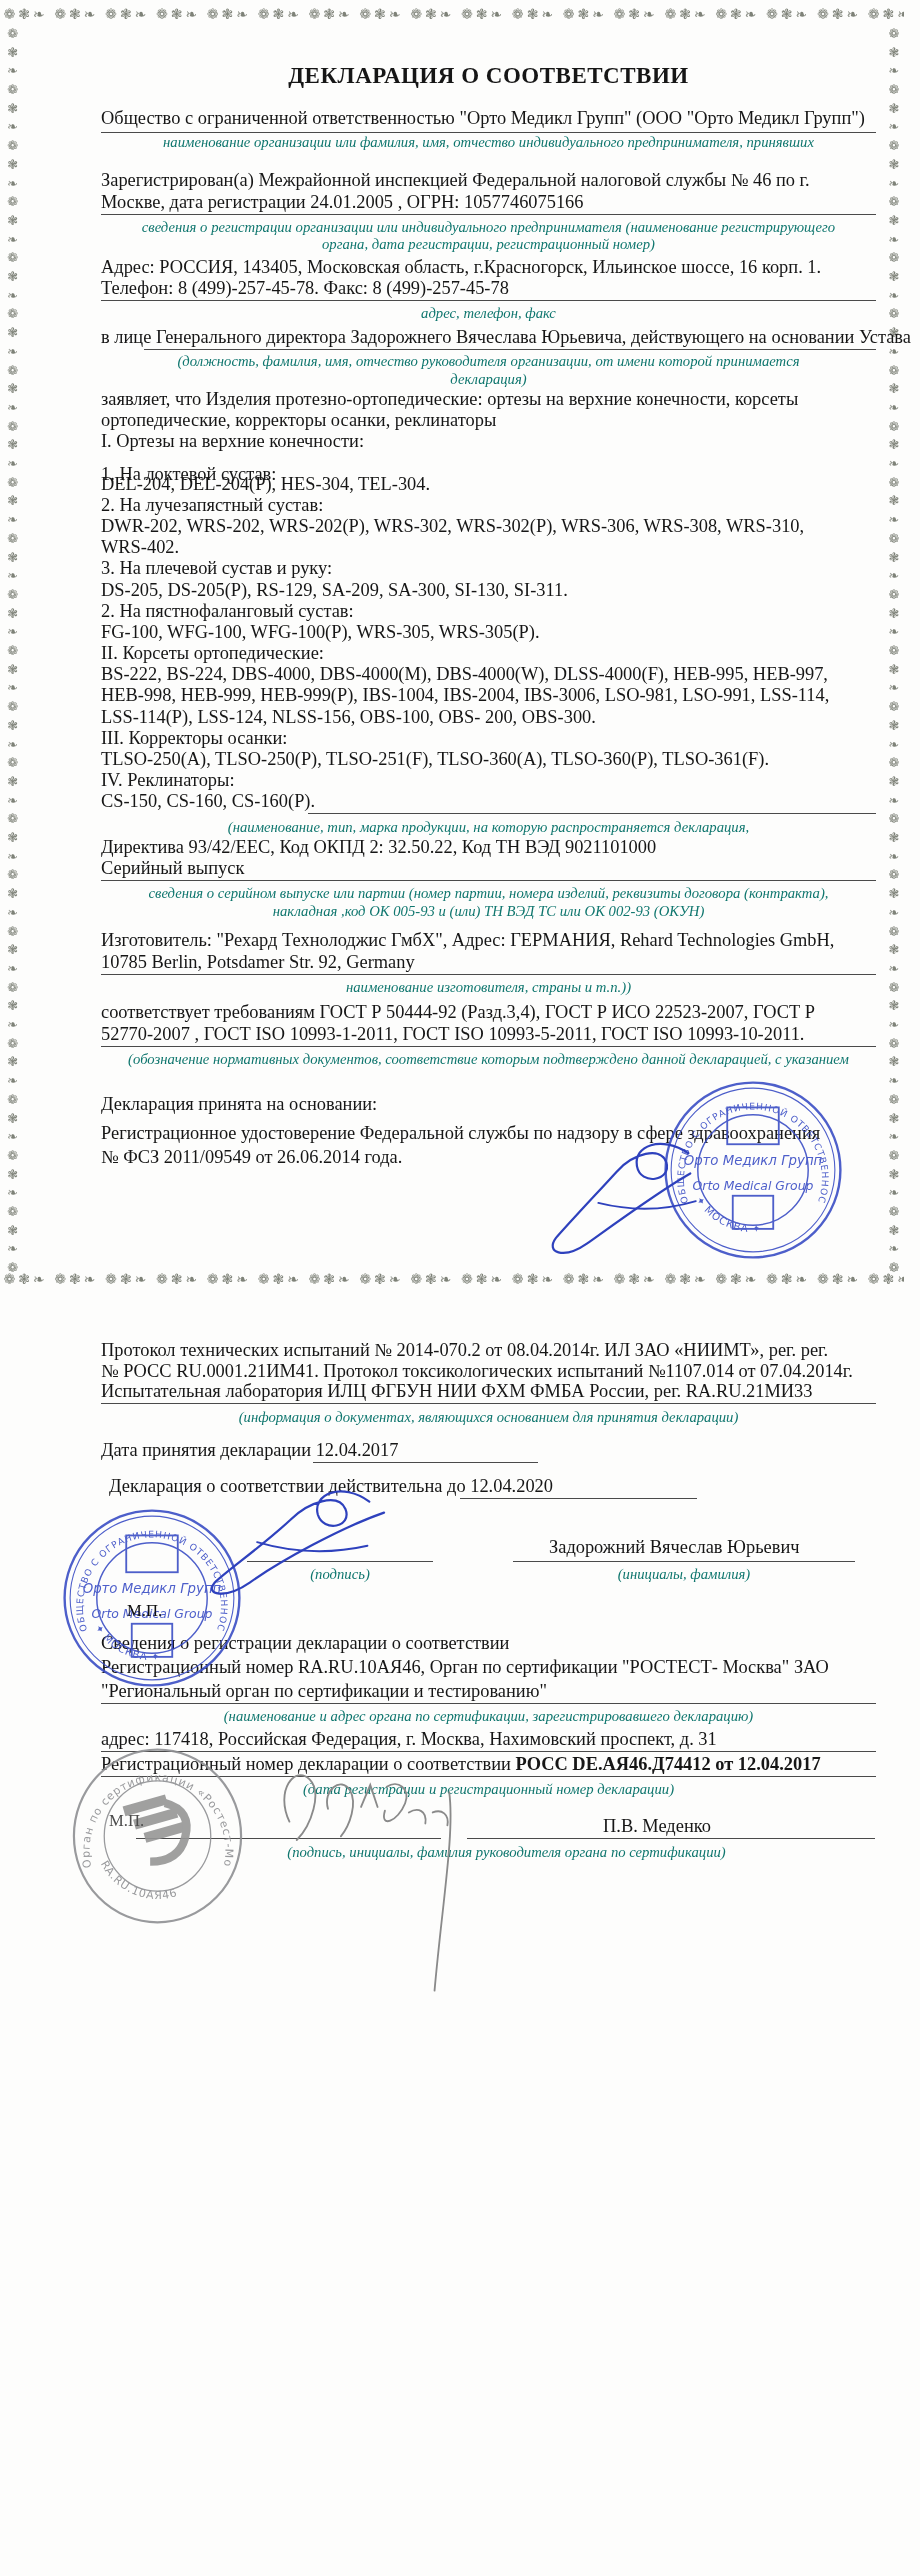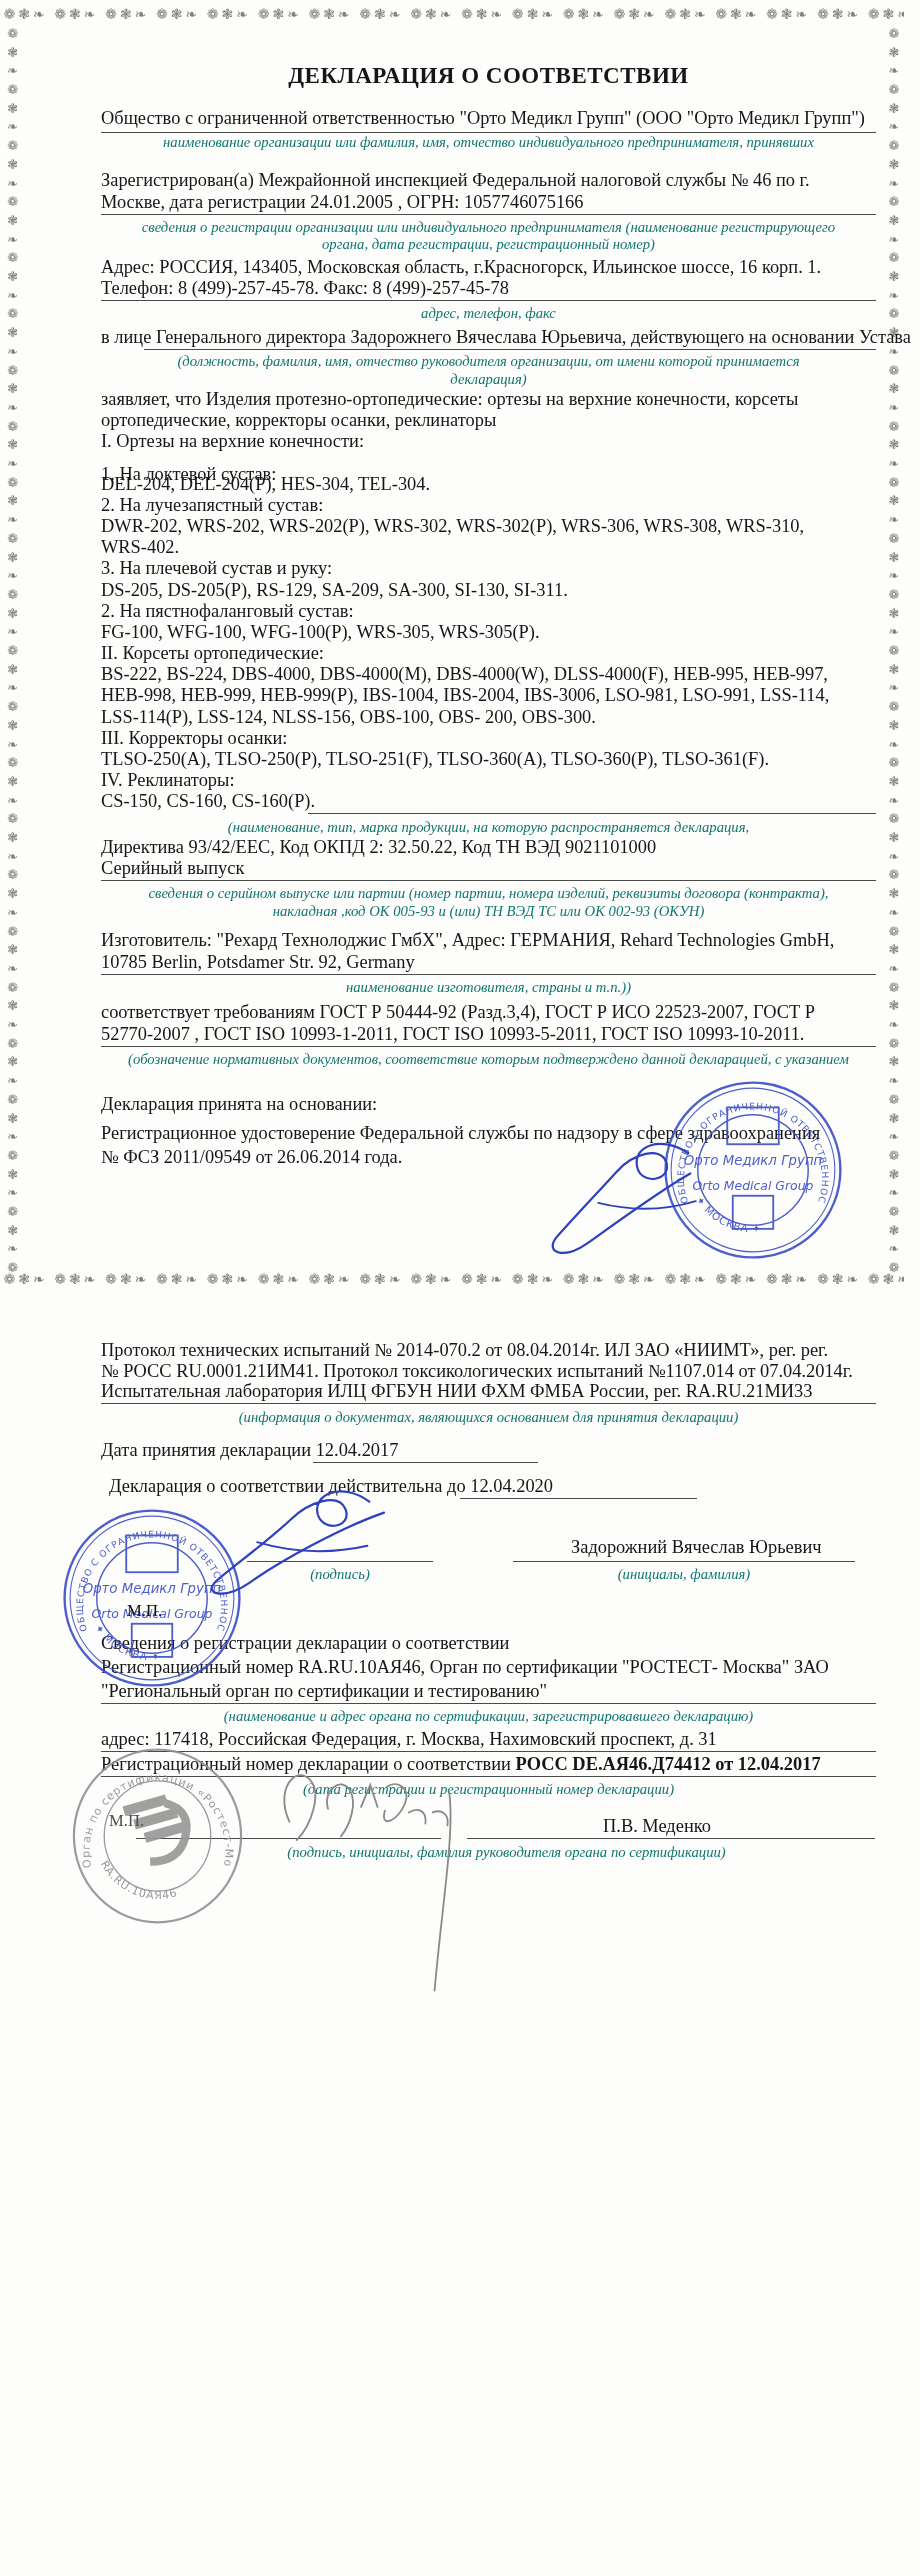--- a/index.html
+++ b/index.html
@@ -124,21 +124,21 @@
   <div class="t" style="top:1381px;left:101px;">Испытательная лаборатория ИЛЦ ФГБУН НИИ ФХМ ФМБА России, рег. RA.RU.21МИ33</div>
   <div class="r" style="top:1403px;left:101px;width:775px;"></div>
   <div class="h" style="top:1409px;">(информация о документах, являющихся основанием для принятия декларации)</div>
 
   <div class="t" style="top:1440px;left:101px;"><span>Дата принятия декларации </span><span>12.04.2017</span></div>
   <div class="r" style="top:1462px;left:313px;width:225px;"></div>
 
   <div class="t" style="top:1476px;left:101px;margin-left:8px;"><span>Декларация о соответствии действительна до </span><span>12.04.2020</span></div>
   <div class="r" style="top:1498px;left:460px;width:237px;"></div>
 
-  <div class="t" style="top:1537px;left:549px;margin-left:22px;">Задорожний Вячеслав Юрьевич</div>
+  <div class="t" style="top:1537px;left:549px;">Задорожний Вячеслав Юрьевич</div>
   <div class="r" style="top:1561px;left:247px;width:186px;"></div>
   <div class="r" style="top:1561px;left:513px;width:342px;"></div>
   <div class="h" style="top:1566px;left:247px;width:186px;">(подпись)</div>
   <div class="h" style="top:1566px;left:513px;width:342px;">(инициалы, фамилия)</div>
 
   <svg class="stamp" style="left:60px;top:1506px;z-index:5;" width="184" height="184" viewBox="0 0 200 200">
     <g fill="none" stroke="#3b4ec5">
       <circle cx="100" cy="100" r="95" stroke-width="2.6"></circle>
       <circle cx="100" cy="100" r="89" stroke-width="1.2"></circle>
       <circle cx="100" cy="100" r="60" stroke-width="1.6"></circle>

